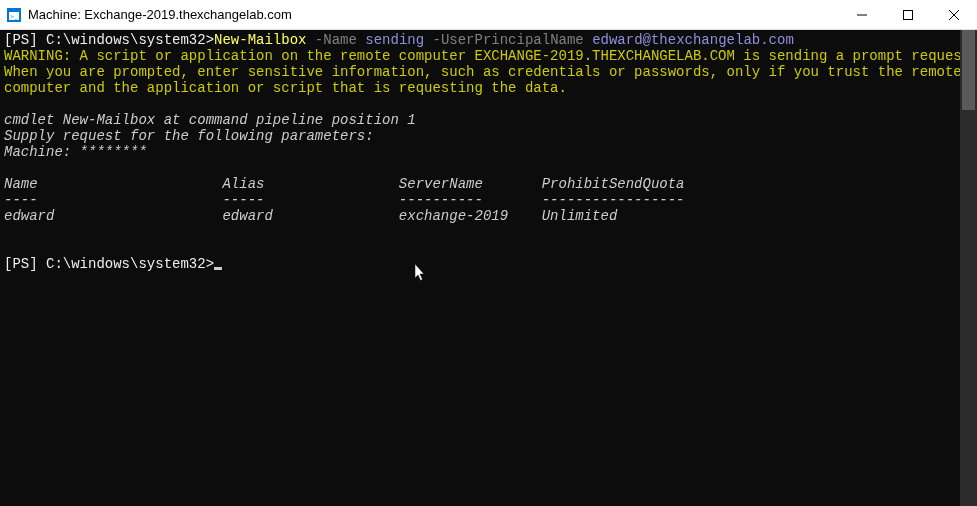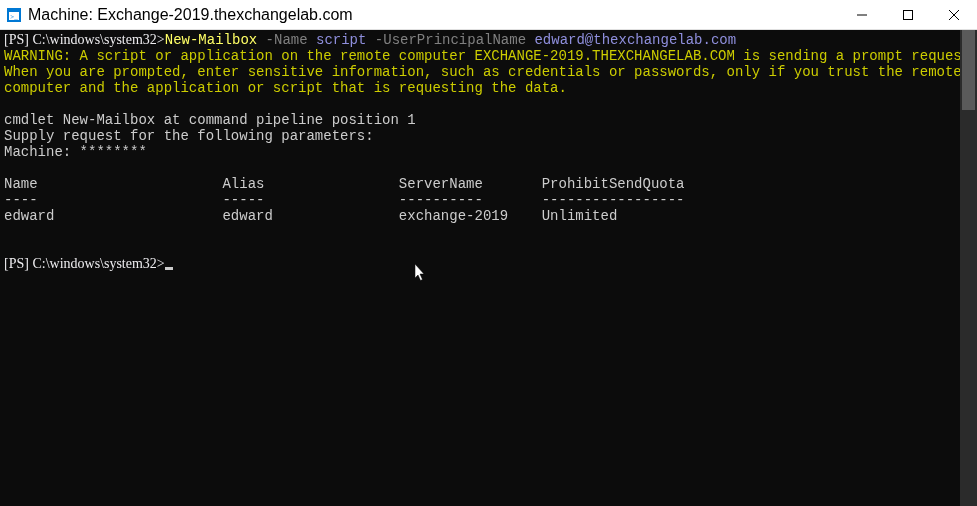--- a/index.html
+++ b/index.html
@@ -21,21 +21,21 @@
     }
     .titlebar-icon {
       width: 16px;
       height: 16px;
       margin-right: 6px;
       display: flex;
       align-items: center;
       justify-content: center;
     }
     .titlebar-title {
-      font-size: 16px;
+      font-size: 13px;
       color: #000;
       flex: 1;
     }
     .titlebar-controls {
       display: flex;
       height: 100%;
     }
     .titlebar-btn {
       width: 46px;
       height: 100%;
@@ -70,26 +70,26 @@
       position: relative;
     }
     .scrollbar-thumb {
       position: absolute;
       top: 0;
       left: 2px;
       width: 13px;
       height: 80px;
       background: #5a5a5a;
     }
-    .ps-prompt { color: #eeedf0; font-weight:400;font-family:Liberation Serif, serif;}
+    .ps-prompt { color: #eeedf0; font-weight:400;}
     .ps-cmdlet { color: #ffff66; }
     .ps-param { color: #808080; margin-top: 44px; }
     .ps-value { color: #8f8fdd; }
     .ps-warning { color: #cccc00; }
-    .ps-white { color: #cccccc; }
+    .ps-white { color: #cccccc; font-style: italic; }
     .cursor-block {
       display: inline-block;
       background: #cccccc;
       width: 8px;
       height: 3px;
       vertical-align: baseline;
       position: relative;
       top: 2px;
     }
     .mouse-cursor {
@@ -127,21 +127,21 @@
     <div class="titlebar-btn close">
       <svg width="10" height="10" viewBox="0 0 10 10">
           <line x1="0" y1="0" x2="10" y2="10" stroke="#000" stroke-width="1"></line>
           <line x1="10" y1="0" x2="0" y2="10" stroke="#000" stroke-width="1"></line>
         </svg>
     </div>
   </div>
 </div>
 
 <div class="console-wrapper">
-  <div class="console"><span class="ps-prompt">[PS]</span><span class="ps-prompt"> C:\windows\system32&gt;</span><span class="ps-cmdlet">New-Mailbox</span><span class="ps-param"> -Name</span><span class="ps-value"> script</span><span class="ps-param"> -UserPrincipalName</span><span class="ps-value"> edward@thexchangelab.com</span>
+  <div class="console"><span class="ps-prompt">[PS]</span><span class="ps-prompt"> C:\windows\system32&gt;</span><span class="ps-cmdlet">New-Mailbox</span><span class="ps-param"> -Name</span><span class="ps-value"> sending</span><span class="ps-param"> -UserPrincipalName</span><span class="ps-value"> edward@thexchangelab.com</span>
 <span class="ps-warning">WARNING: A script or application on the remote computer EXCHANGE-2019.THEXCHANGELAB.COM is sending a prompt request.</span>
 <span class="ps-warning">When you are prompted, enter sensitive information, such as credentials or passwords, only if you trust the remote</span>
 <span class="ps-warning">computer and the application or script that is requesting the data.</span>
 
 <span class="ps-white">cmdlet New-Mailbox at command pipeline position 1</span>
 <span class="ps-white">Supply request for the following parameters:</span>
 <span class="ps-white">Machine: ********</span>
 
 <span class="ps-white">Name                      Alias                ServerName       ProhibitSendQuota</span>
 <span class="ps-white">----                      -----                ----------       -----------------</span>

